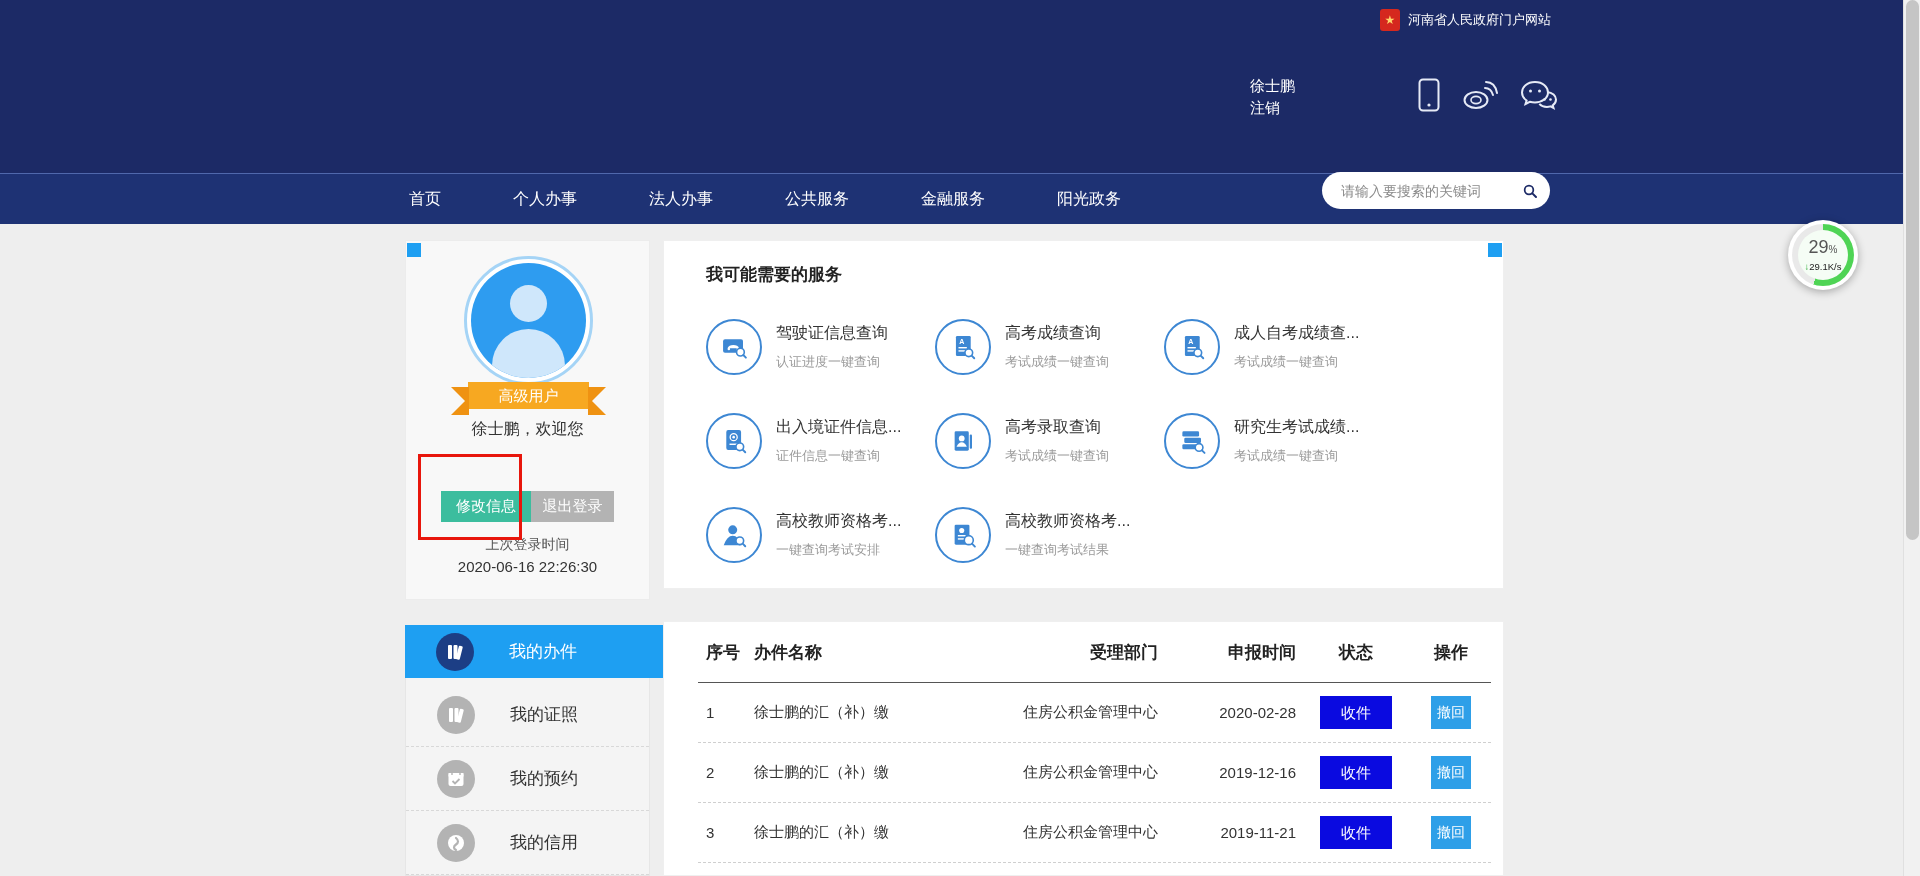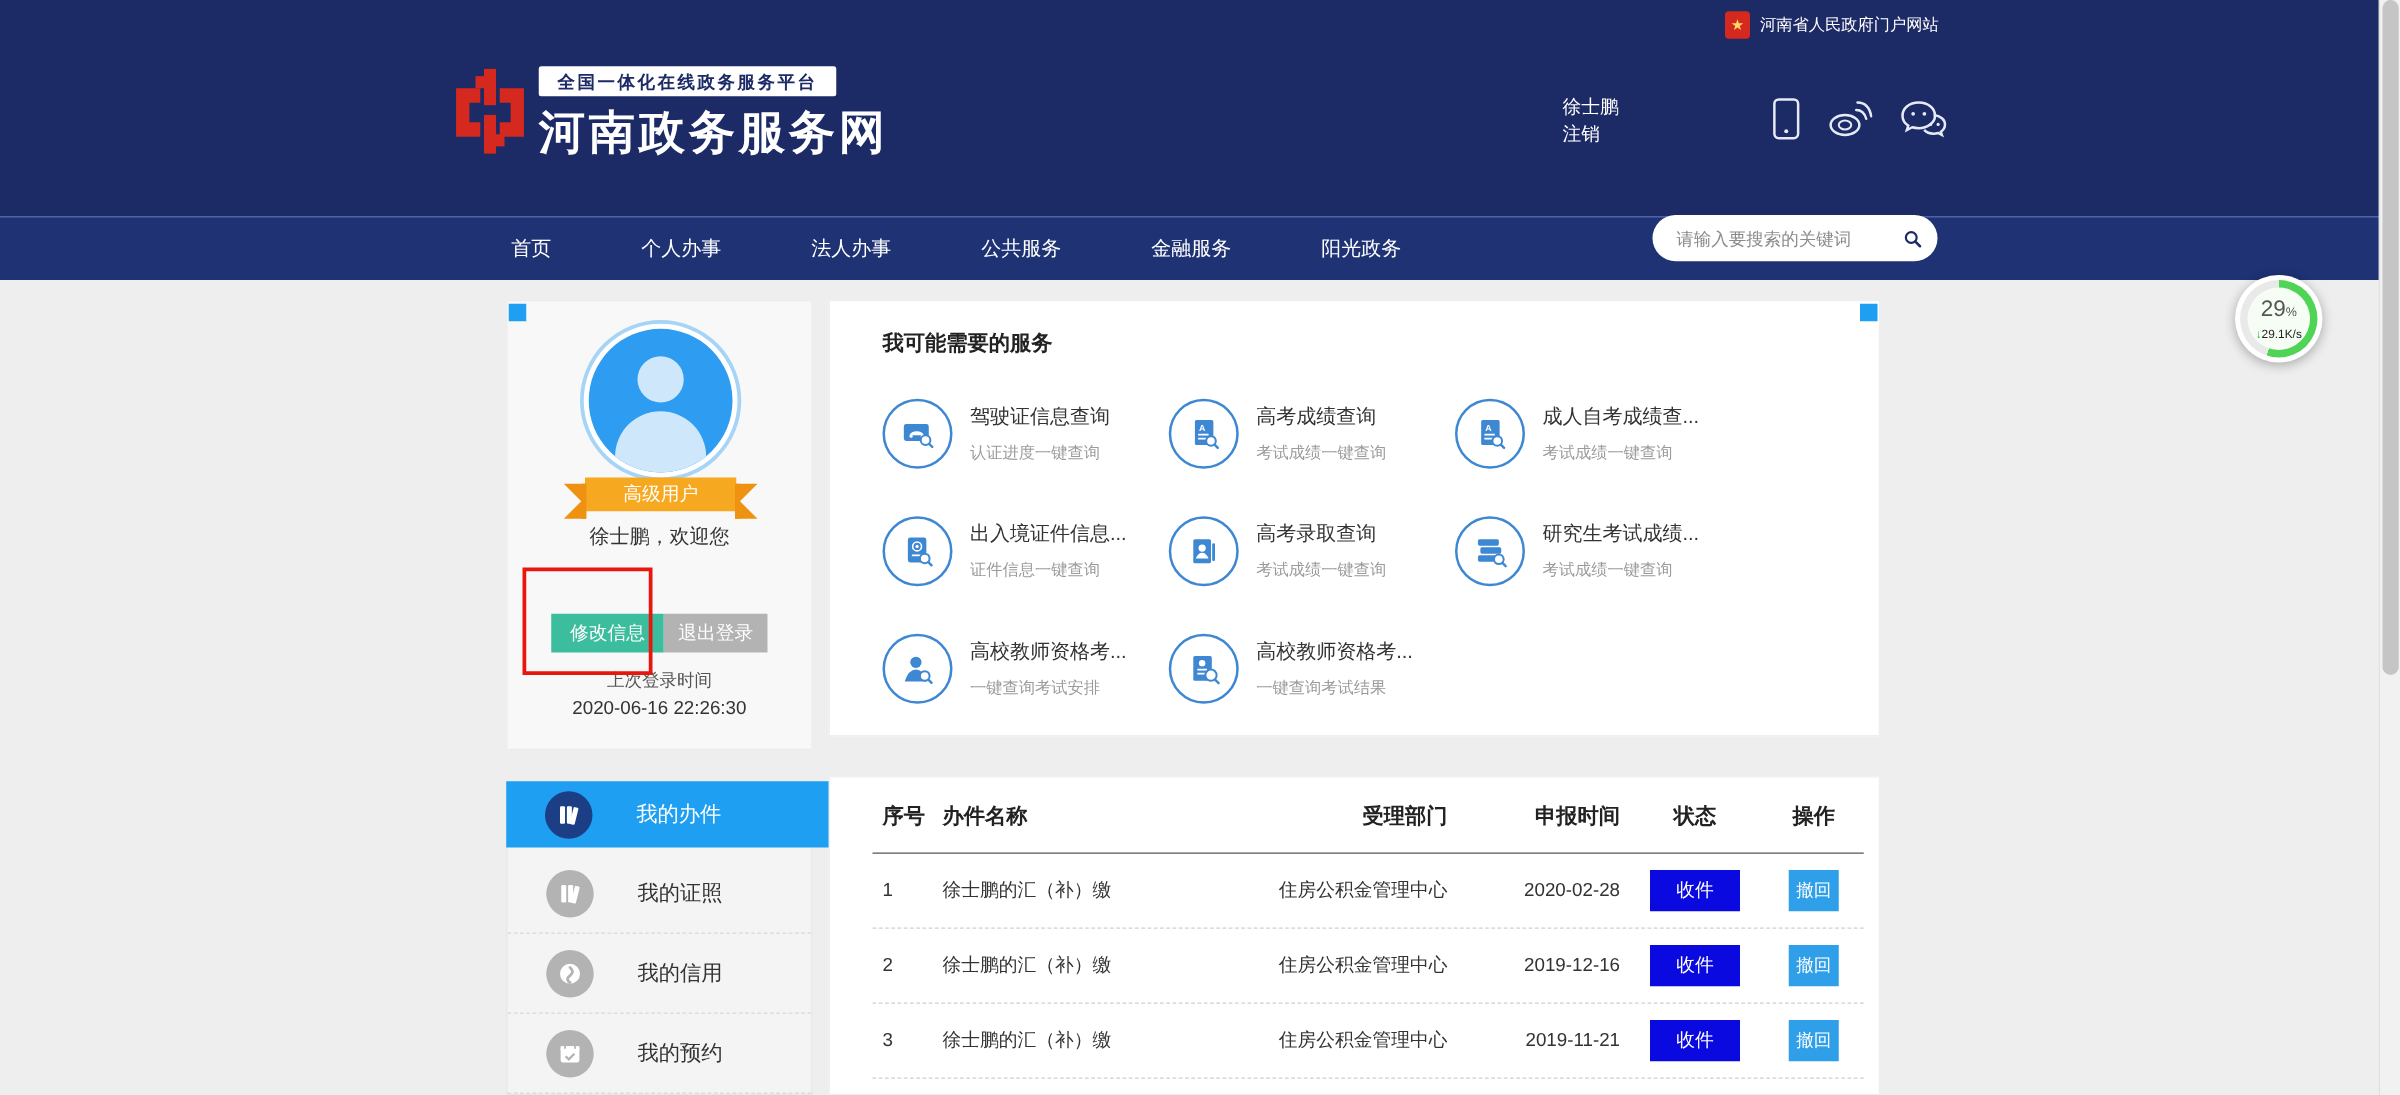--- a/index.html
+++ b/index.html
@@ -105,34 +105,20 @@
 </head>
 <body>
 
 <div class="header">
 
   <div class="portal-row">
     <span class="emblem">★</span>
     <span>河南省人民政府门户网站</span>
   </div>
 
-  <div class="logo">
-    <svg class="logo-mark" viewBox="0 0 64 74">
-      <path fill="#d5281e" d="M4 18 h20 v12 h-9 v16 h9 v12 H4 z"></path>
-      <path fill="#d5281e" d="M60 18 h-20 v12 h9 v16 h-9 v12 h20 z"></path>
-      <rect fill="#d5281e" x="27" y="2" width="10" height="30"></rect>
-      <rect fill="#d5281e" x="27" y="40" width="10" height="32"></rect>
-      <rect fill="#d5281e" x="20" y="8" width="10" height="10"></rect>
-      <rect fill="#d5281e" x="34" y="56" width="10" height="10"></rect>
-    </svg>
-    <div class="logo-text">
-      <div class="logo-banner">全国一体化在线政务服务平台</div>
-      <div class="logo-title">河南政务服务网</div>
-    </div>
-  </div>
 
   <div class="user-block">
     <div>徐士鹏</div>
     <div class="logout">注销</div>
   </div>
 
   <div class="hdr-icons">
     <svg width="22" height="34" viewBox="0 0 22 34">
       <rect x="1.5" y="1.5" width="19" height="31" rx="3.5" fill="none" stroke="#e6eaf6" stroke-width="2"></rect>
       <circle cx="11" cy="27" r="1.6" fill="#e6eaf6"></circle>
@@ -208,38 +194,38 @@
         <rect x="3" y="3" width="4" height="14" rx="1" fill="#fff"></rect>
         <rect x="8.5" y="3" width="4" height="14" rx="1" fill="#fff"></rect>
         <rect x="12.5" y="3.8" width="4" height="14" rx="1" fill="#fff" transform="rotate(14 14.5 10)"></rect>
       </svg>
     </span>
     <span class="mi-label">我的证照</span>
   </div>
   <div class="menu-item sep">
     <span class="mi-circle">
       <svg width="20" height="20" viewBox="0 0 20 20">
-        <circle cx="10" cy="10" r="8" fill="#fff"></circle>
-        <path d="M10 5 q4 3.5 0 6.5 q-4 3 0 5.5" fill="none" stroke="#b3b3b3" stroke-width="2.2" stroke-linecap="round"></path>
-      </svg>
-    </span>
-    <span class="mi-label">我的信用</span>
-  </div>
-  <div class="menu-item sep">
-    <span class="mi-circle">
-      <svg width="20" height="20" viewBox="0 0 20 20">
         <rect x="2.5" y="4" width="15" height="13" rx="2" fill="#fff"></rect>
         <rect x="2.5" y="4" width="15" height="3.5" fill="#fff"></rect>
         <line x1="6" y1="2.5" x2="6" y2="6" stroke="#b3b3b3" stroke-width="1.4"></line>
         <line x1="14" y1="2.5" x2="14" y2="6" stroke="#b3b3b3" stroke-width="1.4"></line>
         <path d="M6.5 12 l2.5 2.5 4.5-4.5" fill="none" stroke="#b3b3b3" stroke-width="1.8"></path>
       </svg>
     </span>
     <span class="mi-label">我的预约</span>
   </div>
+  <div class="menu-item sep">
+    <span class="mi-circle">
+      <svg width="20" height="20" viewBox="0 0 20 20">
+        <circle cx="10" cy="10" r="8" fill="#fff"></circle>
+        <path d="M10 5 q4 3.5 0 6.5 q-4 3 0 5.5" fill="none" stroke="#b3b3b3" stroke-width="2.2" stroke-linecap="round"></path>
+      </svg>
+    </span>
+    <span class="mi-label">我的信用</span>
+  </div>
 </div>
 
 <div class="services-panel">
   <div class="corner-sq" style="right:1px; top:2px;"></div>
   <div class="services-title">我可能需要的服务</div>
   <div class="svc-grid">
 
     <div class="svc-item">
       <span class="svc-icon">
         <svg width="36" height="36" viewBox="0 0 56 56">

